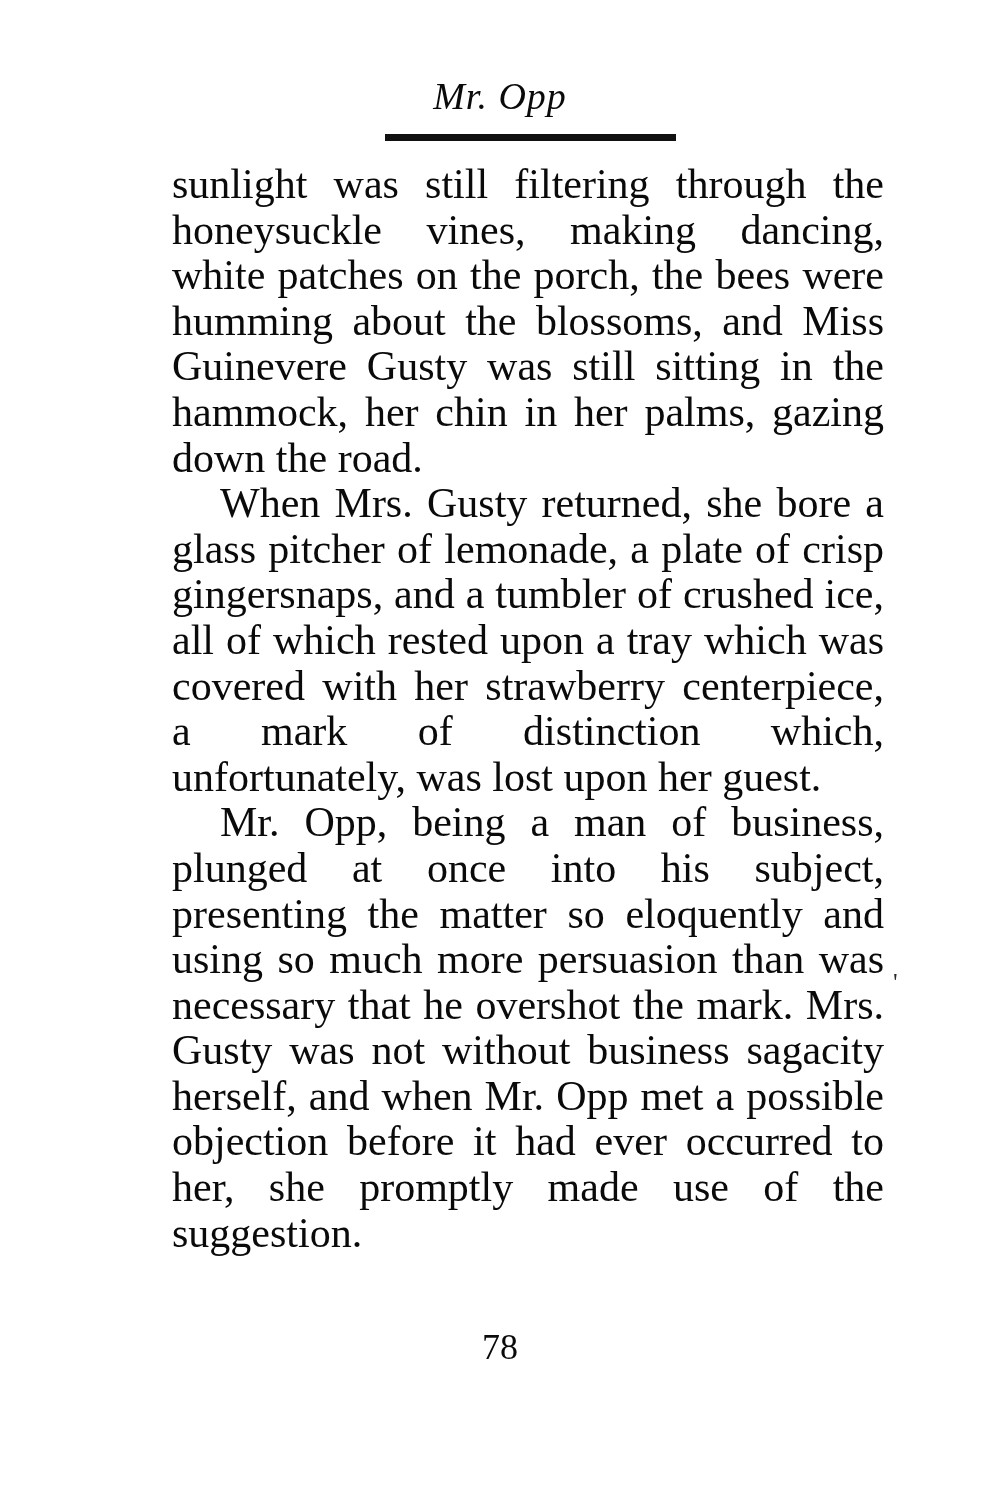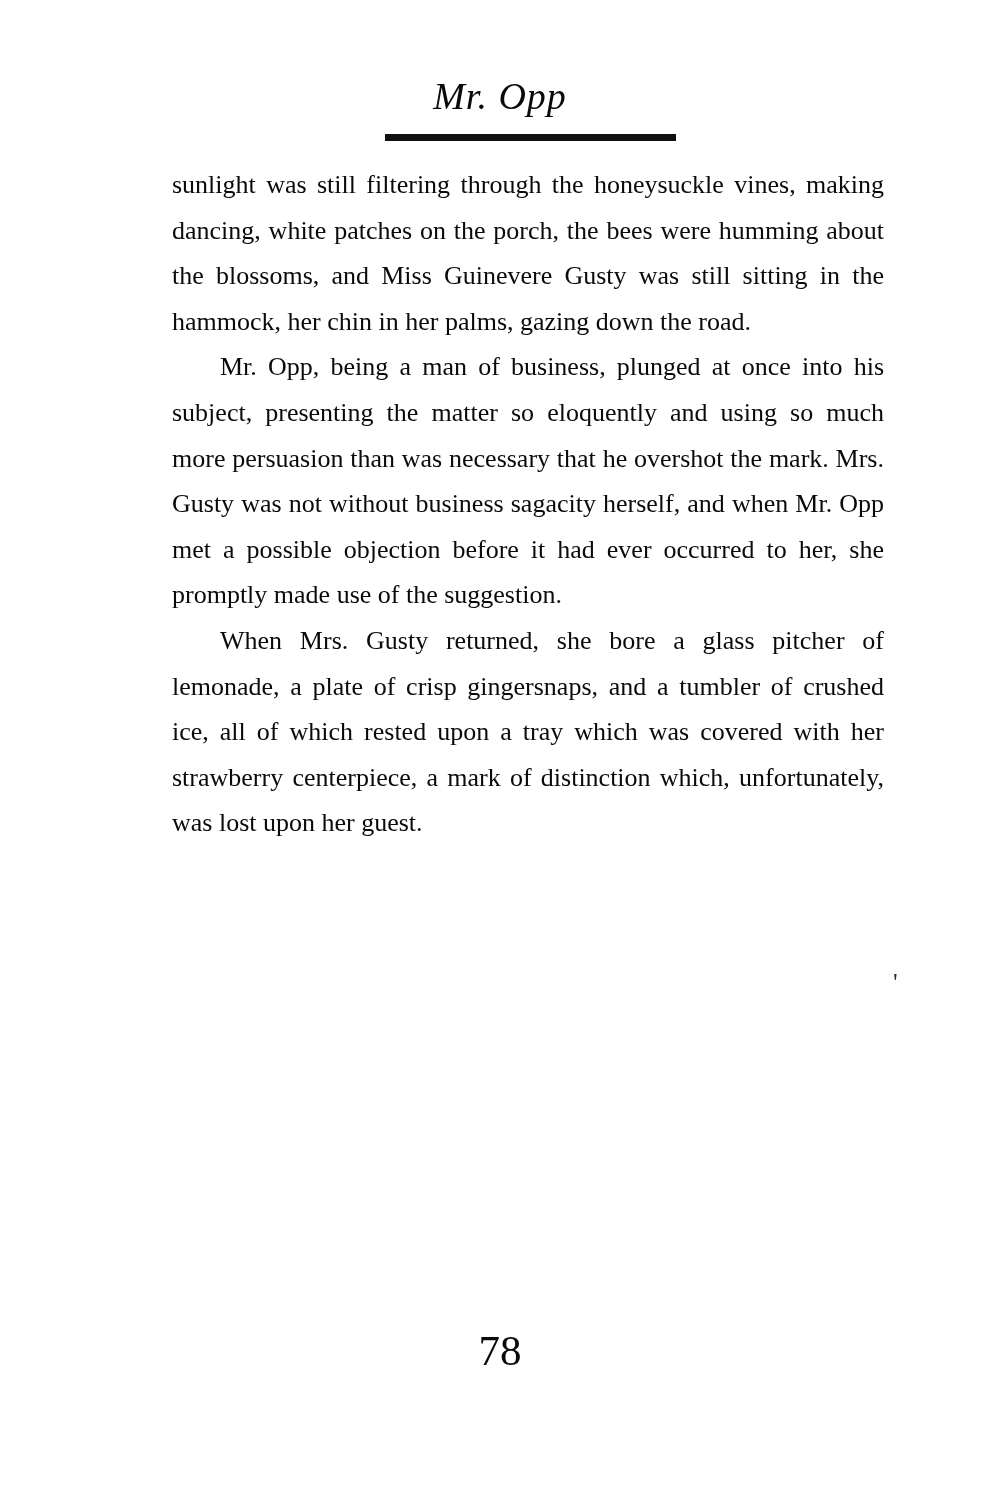--- a/index.html
+++ b/index.html
@@ -43,21 +43,21 @@
     width: 291px;
     height: 7px;
     background: #111111;
   }
 
   .body-text {
     position: absolute;
     top: 146px;
     left: 172px;
     width: 712px;
-    font-size: 26px;
+    font-size: 42px;
     line-height: 45.6px;
     text-align: justify;
     text-justify: inter-word;
   }
 
   .body-text p {
     margin: 0;
     text-indent: 48px;
   }
 
@@ -76,35 +76,35 @@
     font-size: 26px;
     color: #2a2a2a;
   }
 
   .folio {
     position: absolute;
     top: 1310px;
     left: 0;
     width: 1000px;
     text-align: center;
-    font-size: 43px;
+    font-size: 36px;
   }
 </style>
 </head>
 <body>
 
 <div class="page">
 
   <div class="running-head">Mr. Opp</div>
 
   <div class="head-rule"></div>
 
   <div class="body-text">
     <p class="noindent">sunlight was still filtering through the honeysuckle vines, making dancing, white patches on the porch, the bees were humming about the blossoms, and Miss Guinevere Gusty was still sitting in the hammock, her chin in her palms, gazing down the road.</p>
+    <p>When Mrs. Gusty returned, she bore a glass pitcher of lemonade, a plate of crisp gingersnaps, and a tumbler of crushed ice, all of which rested upon a tray which was covered with her strawberry centerpiece, a mark of distinction which, unfortunately, was lost upon her guest.</p>
     <p>Mr. Opp, being a man of business, plunged at once into his subject, presenting the matter so eloquently and using so much more persuasion than was necessary that he overshot the mark. Mrs. Gusty was not without business sagacity herself, and when Mr. Opp met a possible objection before it had ever occurred to her, she promptly made use of the suggestion.</p>
-    <p>When Mrs. Gusty returned, she bore a glass pitcher of lemonade, a plate of crisp gingersnaps, and a tumbler of crushed ice, all of which rested upon a tray which was covered with her strawberry centerpiece, a mark of distinction which, unfortunately, was lost upon her guest.</p>
   </div>
 
   <div class="stray-mark">'</div>
 
   <div class="folio">78</div>
 
 </div>
 
 </body></html>

